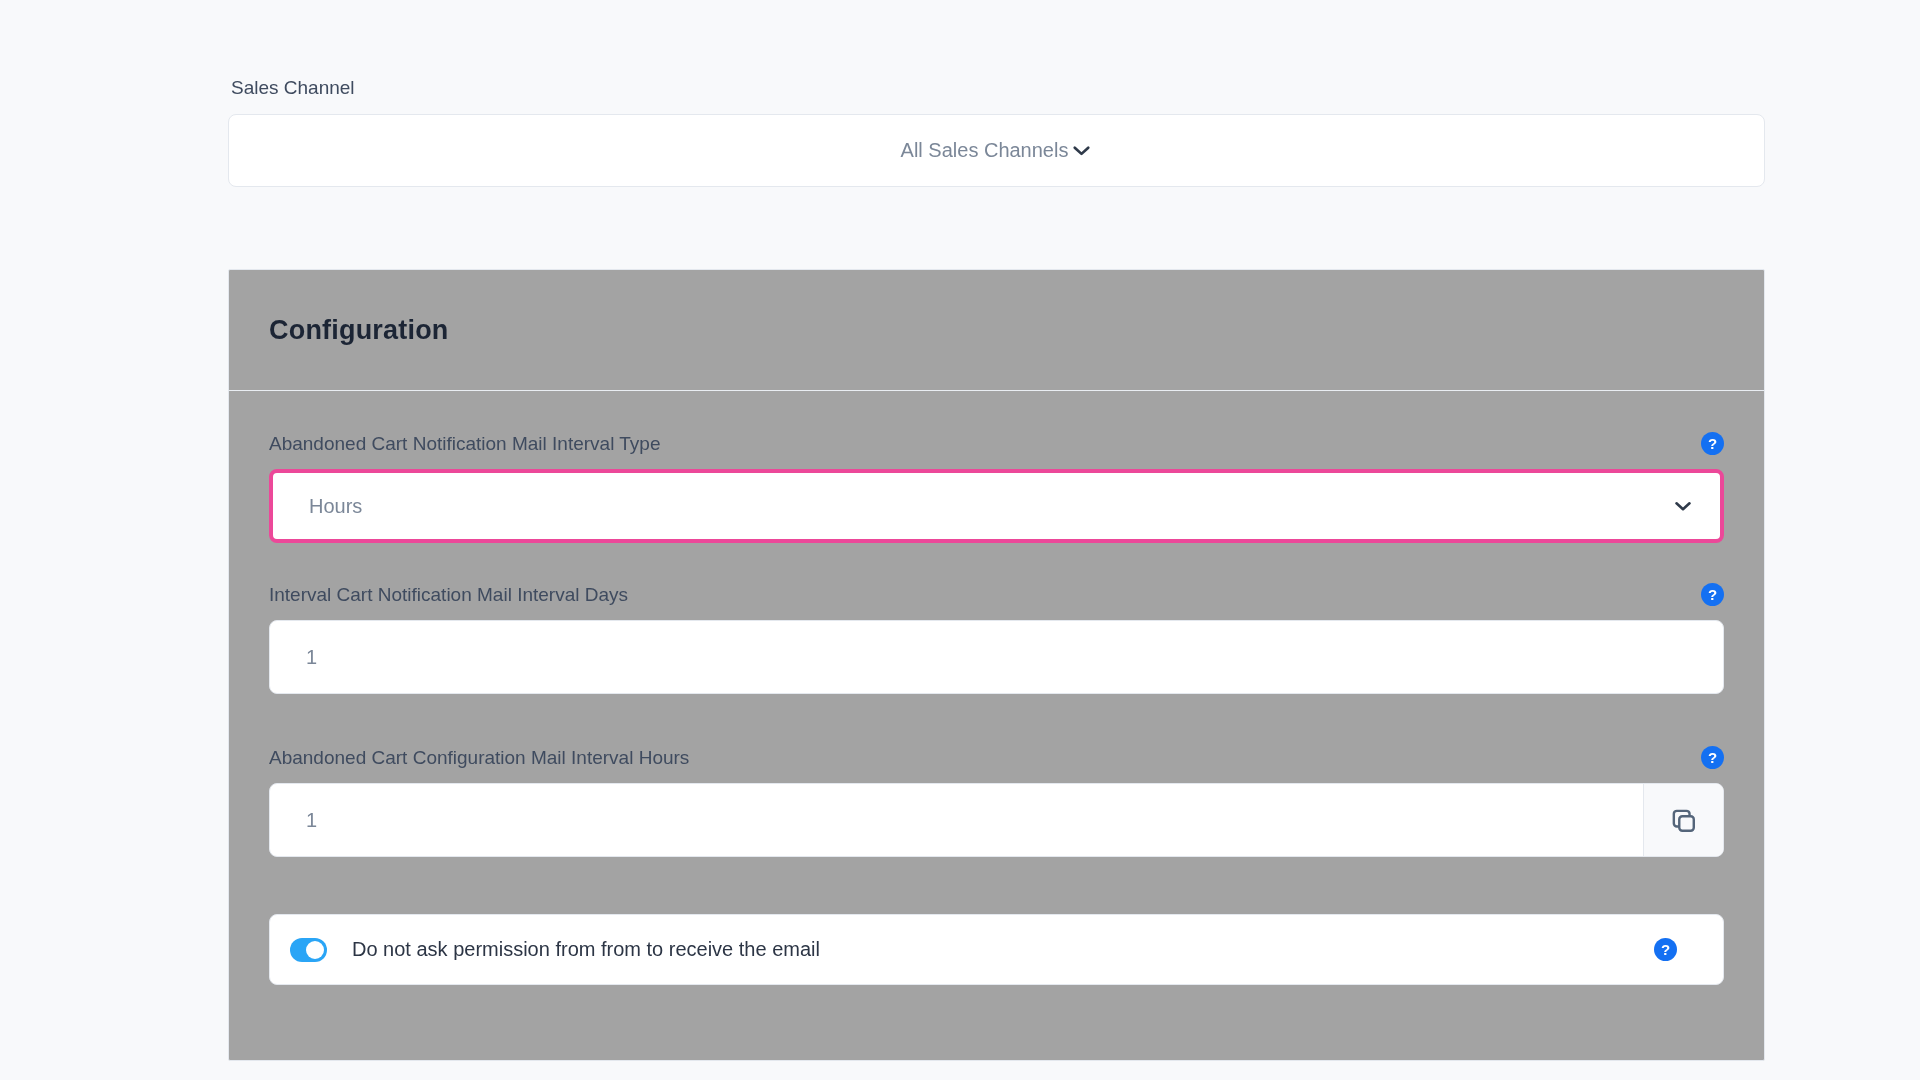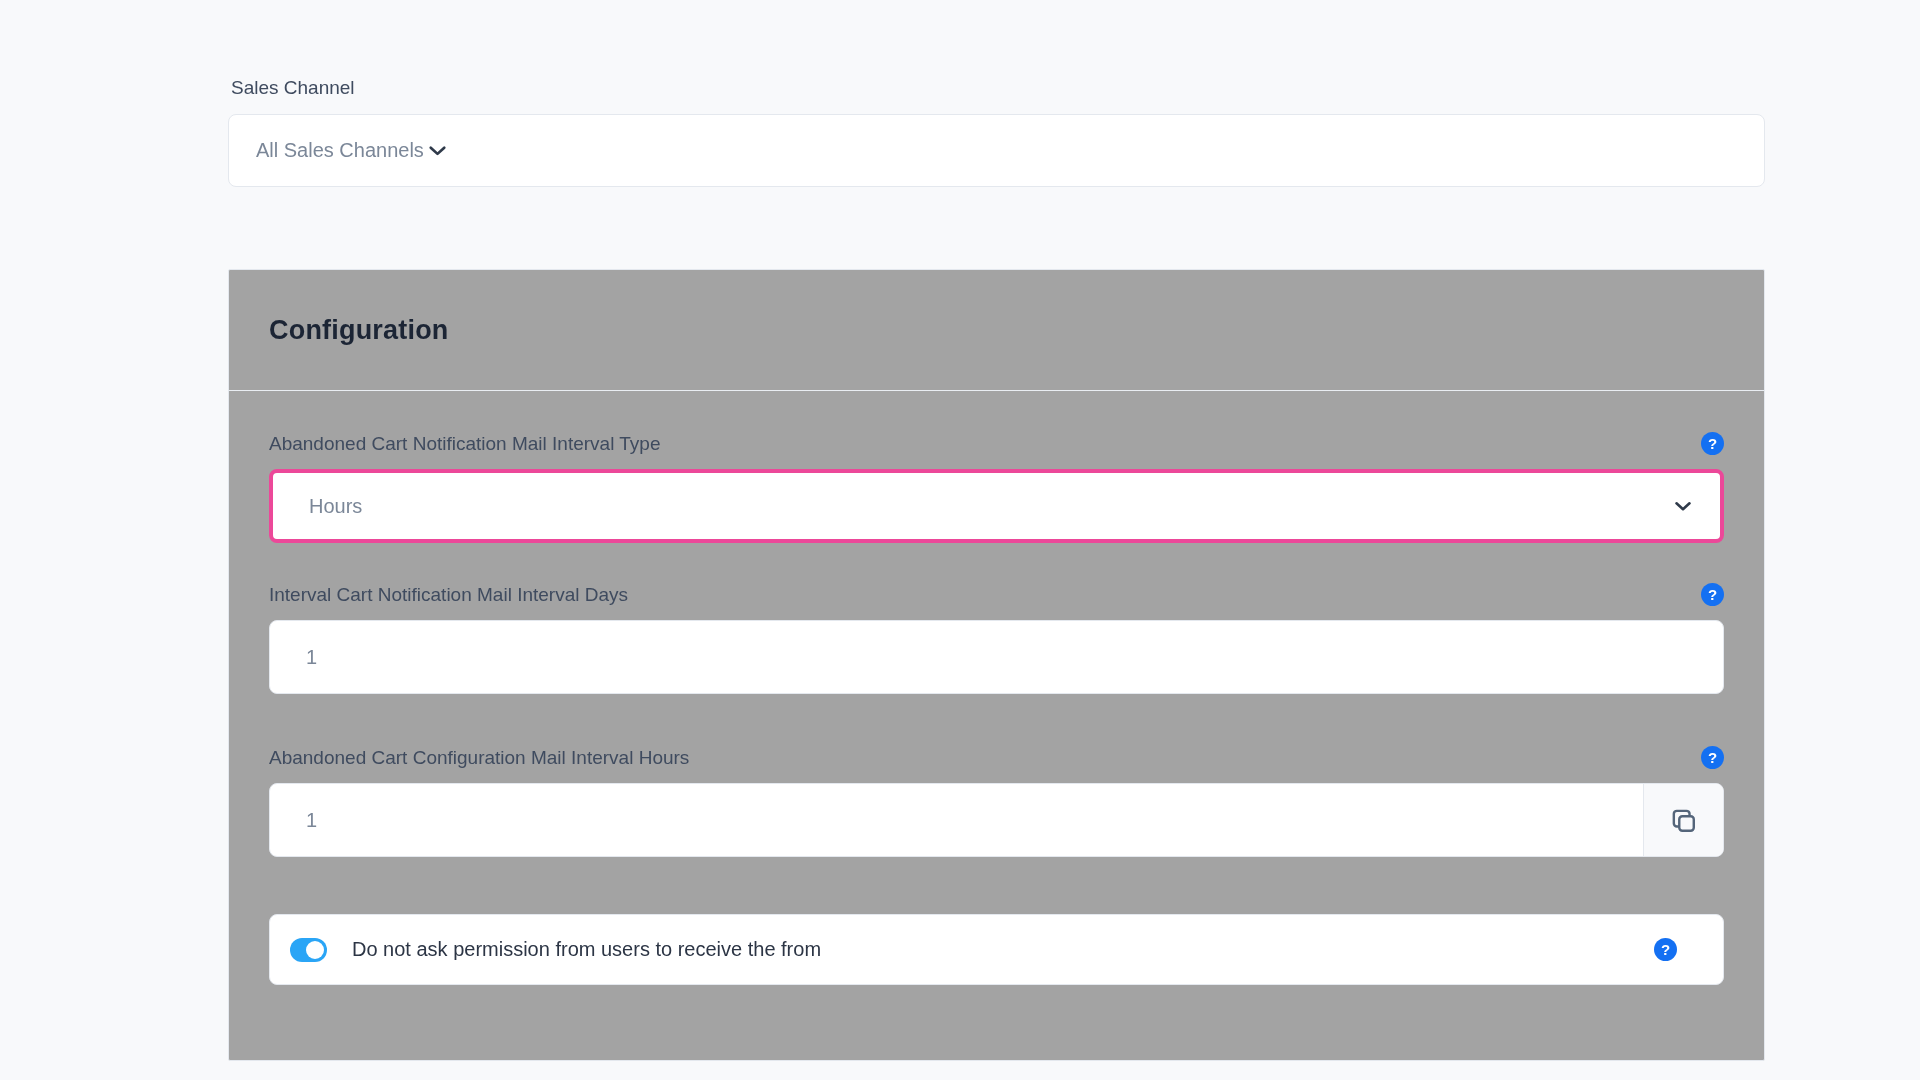--- a/index.html
+++ b/index.html
@@ -19,21 +19,21 @@
   .sc-label {
     margin: 0 0 15px 3px;
     font-size: 19px; line-height: 23px;
     color: #3f4b5f;
   }
   .select-box {
     height: 73px; width: 100%;
     background: #ffffff;
     border: 1px solid #e4e8ee;
     border-radius: 8px;
-    display: flex; align-items: center; justify-content: flex-start;
+    display: flex; align-items: center; justify-content: center;
     padding: 0 24px 0 27px;
     cursor: pointer;
   }
   .select-value { font-size: 20px; color: #7b8798; }
   .chevron { display: flex; align-items: center; }
   
   .card {
     margin-top: 82px;
     background: #a3a3a3;
     border: 1px solid #e4e8ee;
@@ -177,19 +177,19 @@
               </svg>
             </span>
           </div>
         </div>
       </div>
 
       <div class="toggle-row">
         <div class="toggle">
           <div class="toggle-knob"></div>
         </div>
-        <span class="toggle-label">Do not ask permission from users to receive the from</span>
+        <span class="toggle-label">Do not ask permission from from to receive the email</span>
         <span class="help-icon">?</span>
       </div>
 
     </div>
   </div>
 </div>
 
 </body></html>

